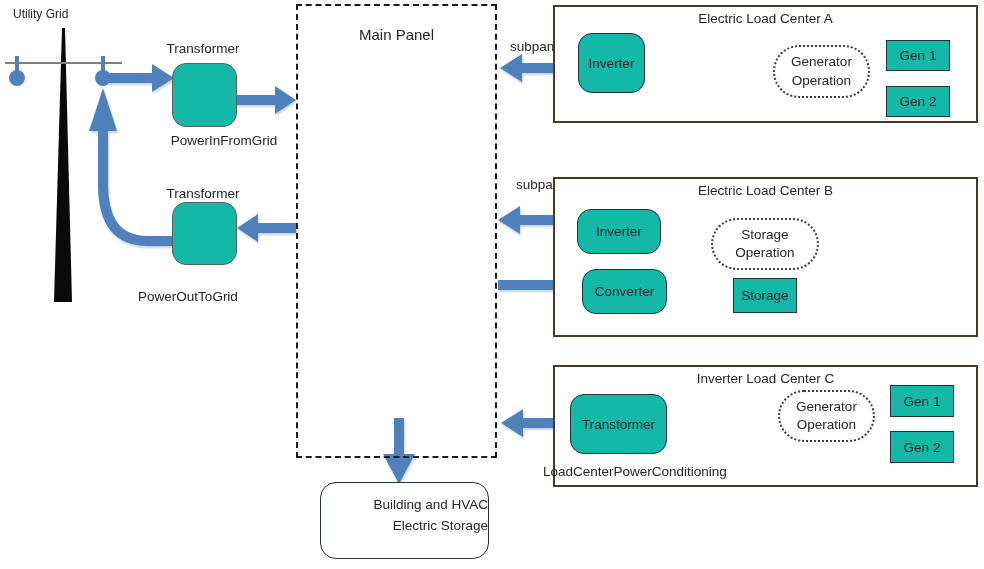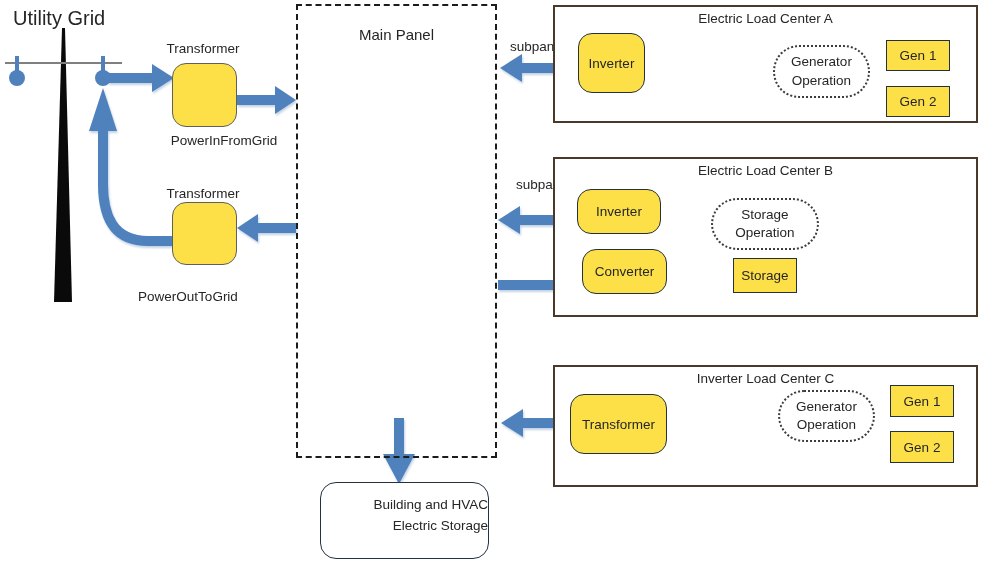--- a/index.html
+++ b/index.html
@@ -26,25 +26,25 @@
     width: 984px; height: 569px;
     pointer-events: none;
   }
   .arrow { filter: drop-shadow(1.5px 2px 1px rgba(120,155,195,.45)); }
   .lbl {
     position: absolute;
     font-size: 13.5px;
     white-space: nowrap;
     color: var(--text);
   }
-  .title-lbl { font-size: 20px; }
+  .title-lbl { font-size: 12px; }
   .centered { text-align: center; }
   .rounded {
     position: absolute;
-    background: #fde047;
+    background: #14b8a6;
     border: 1.6px solid var(--shape-border);
     border-radius: 14px;
     display: flex;
     align-items: center;
     justify-content: center;
     font-size: 13.5px;
     text-align: center;
   }
   .rounded.gray { border-color: var(--gray-border); border-width: 1.4px; }
   .rounded.small-r { border-radius: 0; text-align: right; }
@@ -194,21 +194,21 @@
       <span>Operation</span>
     </div>
     <div class="rounded small-r" style="left:331px; top:33px; width:64px; height:31px;">
       <span>Gen 1</span>
     </div>
     <div class="rounded small-r" style="left:331px; top:79px; width:64px; height:31px;">
       <span>Gen 2</span>
     </div>
   </div>
 
-  <div class="load-center" style="left:553px; top:157px; width:425px; height:160px;">
+  <div class="load-center" style="left:553px; top:177px; width:425px; height:160px;">
     <div class="lc-title">Electric Load Center B</div>
     <div class="rounded" style="left:22px; top:30px; width:84px; height:45px;">
       <span>Inverter</span>
     </div>
     <div class="rounded" style="left:27px; top:90px; width:85px; height:45px;">
       <span>Converter</span>
     </div>
     <div class="dotted-op" style="left:156px; top:39px; width:108px; height:52px;">
       <span>Storage</span>
       <span>Operation</span>
@@ -226,15 +226,16 @@
     <div class="dotted-op" style="left:223px; top:23px; width:97px; height:52px;">
       <span>Generator</span>
       <span>Operation</span>
     </div>
     <div class="rounded small-r" style="left:335px; top:18px; width:64px; height:32px;">
       <span>Gen 1</span>
     </div>
     <div class="rounded small-r" style="left:335px; top:64px; width:64px; height:32px;">
       <span>Gen 2</span>
     </div>
+    <div class="lbl" style="left:-12px; top:97px;">LoadCenterPowerConditioning</div>
   </div>
 
 </div>
 
 </body></html>

